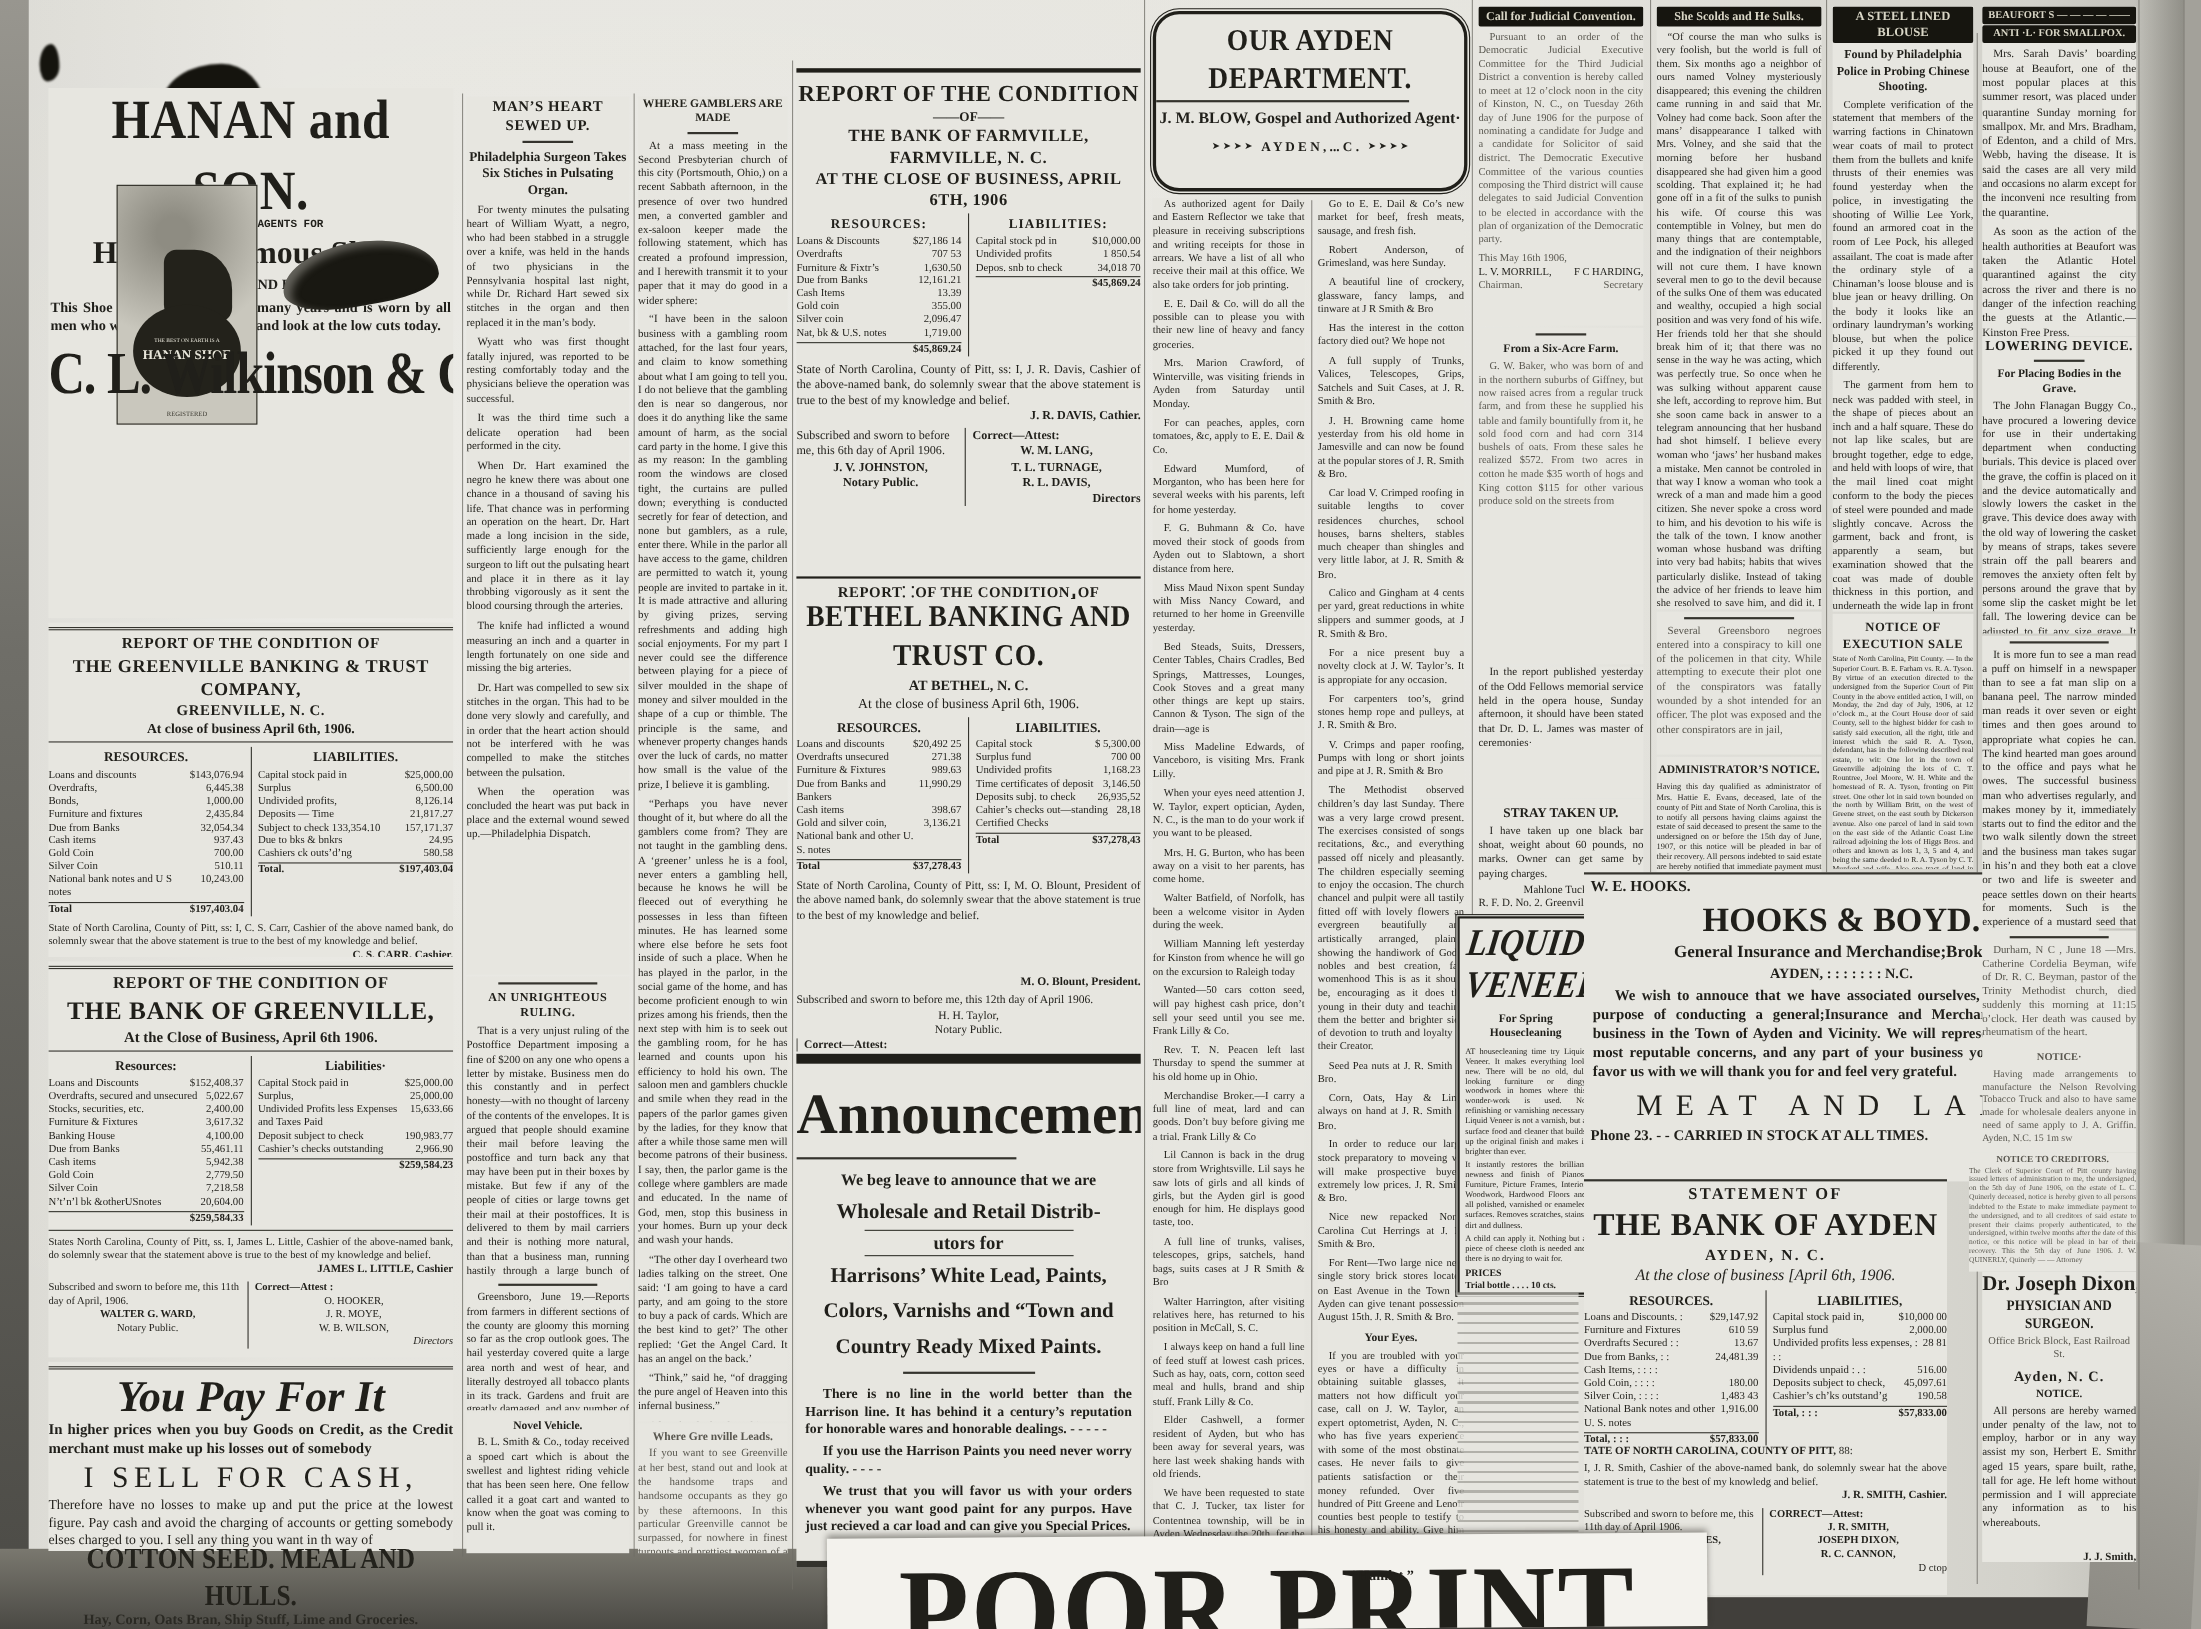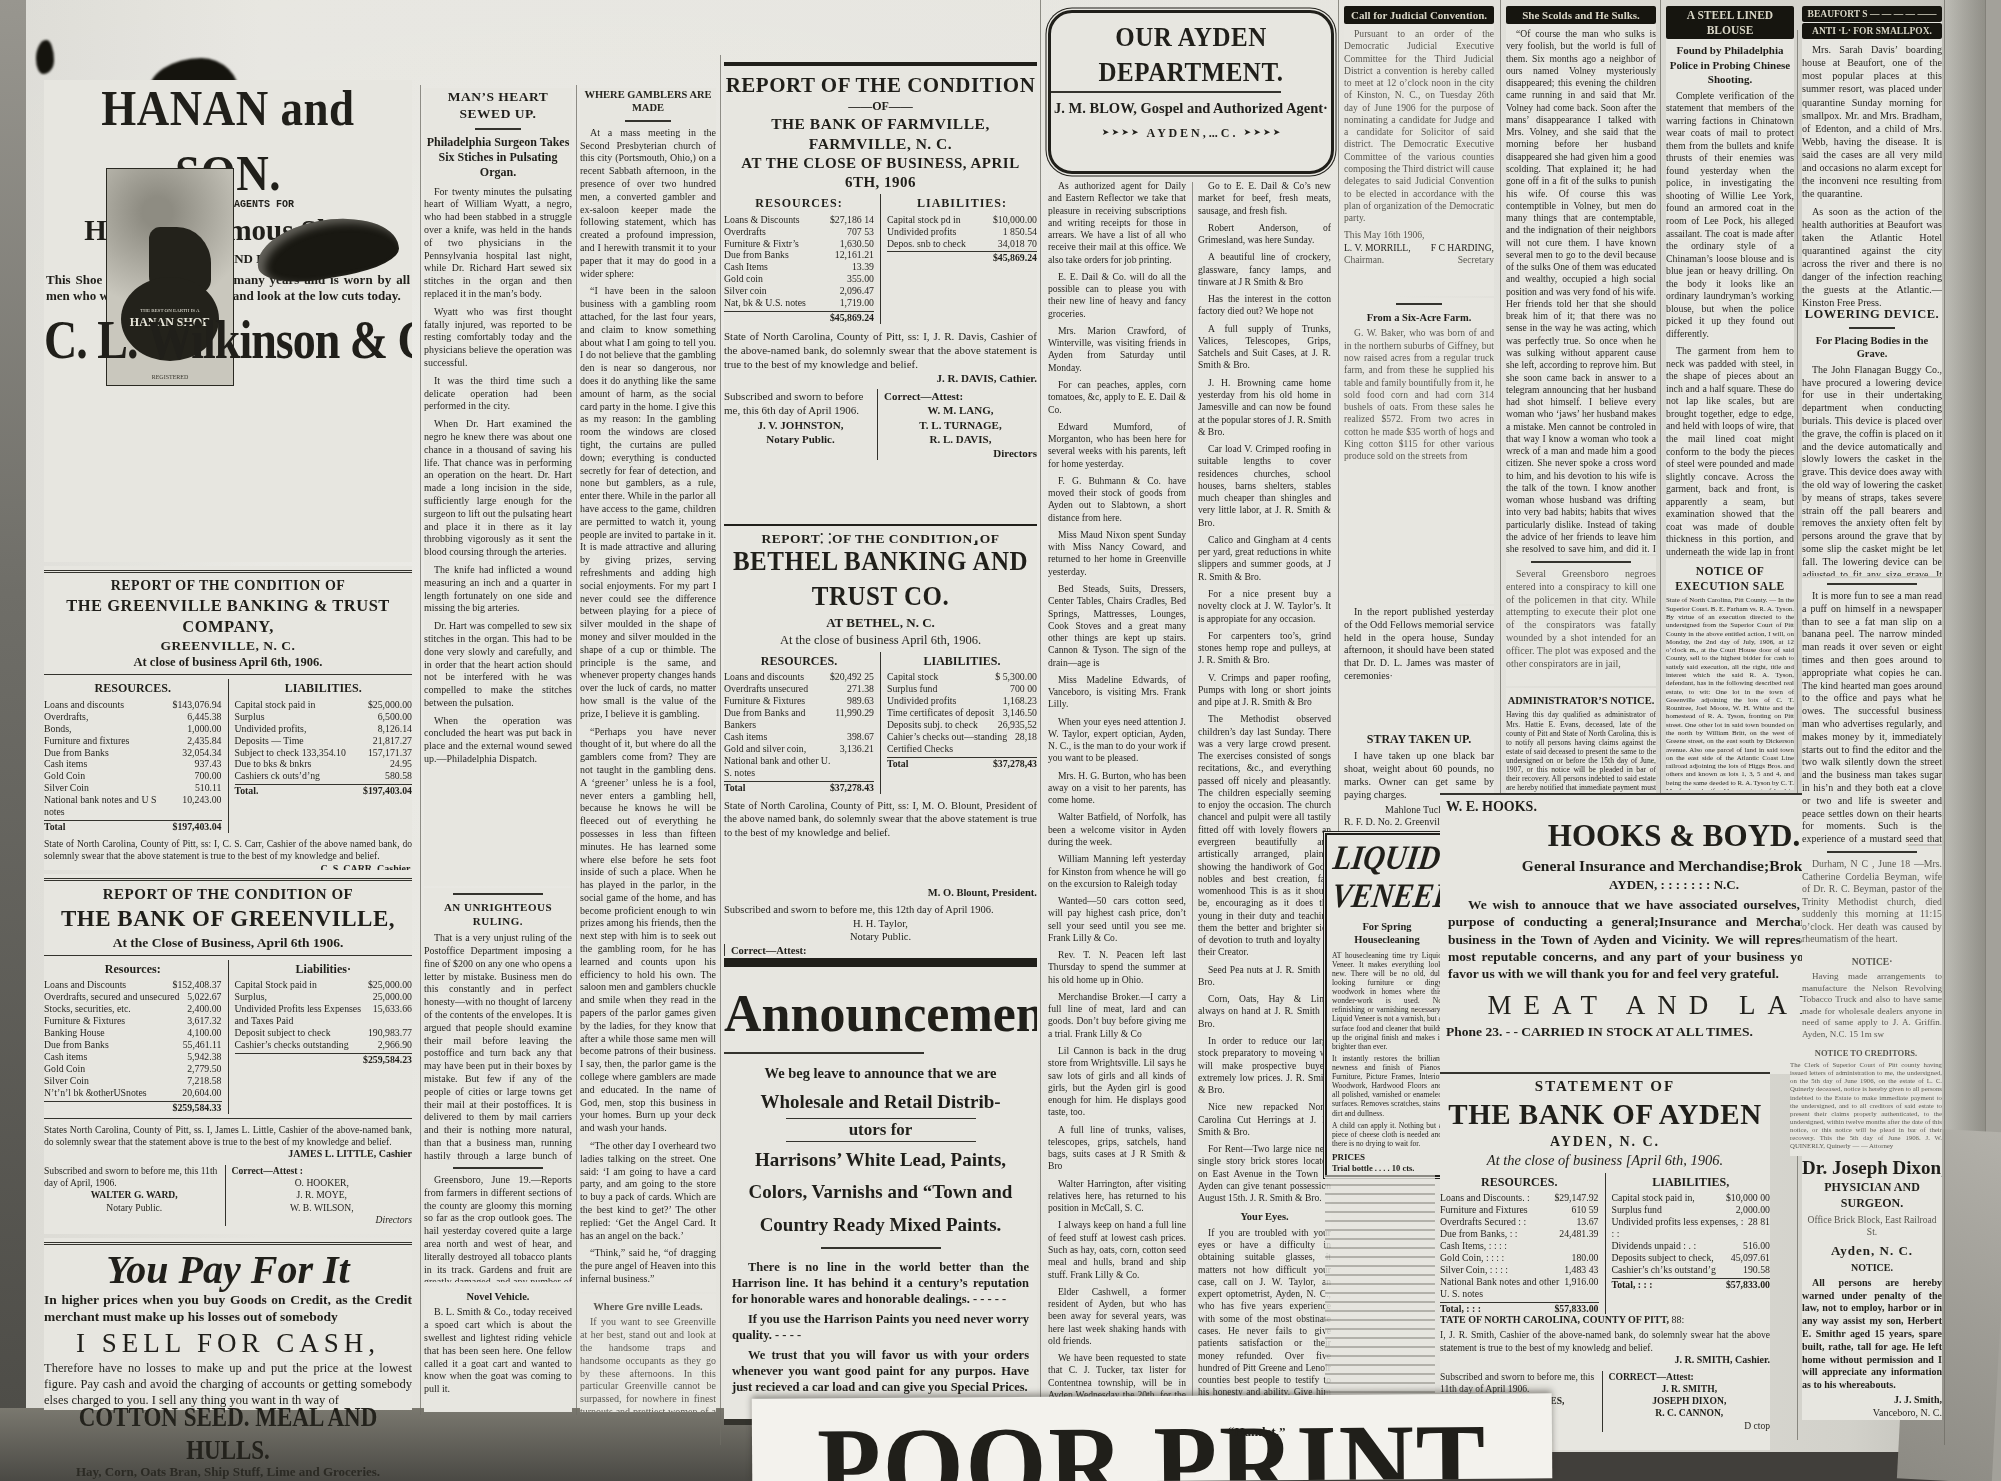--- a/index.html
+++ b/index.html
@@ -834,21 +834,21 @@
     <div class="tiny j faded" style="font-size:6.8px;">The Clerk of Superior Court of Pitt county having  issued  letters  of  administration  to me, the undersigned,  on the 5th day of June 1906, on the estate of L. C. Quinerly deceased, notice is hereby given to all persons  indebted to the Estate to make immediate payment to the undersigned, and  to  all creditors  of said estate to present their claims  properly authenticated, to  the  undersigned,  within twelve months after the date of this  notice, or this notice  will be plead  in bar  of  their recovery.    This the 5th day of June 1906.    J. W. QUINERLY,   Quinerly   — —  Attorney</div>
   </div>
   <div class="b" style="left:1802px;top:1156px;width:140px;height:104px;">
     <div class="c bold" style="font-size:19px;white-space:nowrap;">Dr. Joseph Dixon,</div>
     <div class="c bold" style="font-size:12px;transform:scaleY(1.1);">PHYSICIAN AND SURGEON.</div>
     <div class="c faded" style="font-size:9.5px;margin-top:3px;">Office Brick Block, East Railroad St.</div>
     <div class="c bold" style="font-size:13px;margin-top:5px;letter-spacing:1px;">Ayden, N. C.</div>
   </div>
   <div class="b news" style="left:1802px;top:1260px;width:140px;height:160px;font-size:10px;">
     <div class="subhead" style="font-size:10px;margin:2px 0;">NOTICE.</div>
-    <p style="margin-bottom:2px;font-weight:bold;">All persons are  hereby  warned under penalty of  the  law,  not  to employ, harbor or in any  way  assist my  son,  Herbert  E.  Smithr aged 15 years,  spare  built,  rathe, tall for age.   He left home without permission and  I  will  appreciate any information  as   to his  whereabouts.</p>
+    <p style="margin-bottom:18px;">All persons are  hereby  warned under penalty of  the  law,  not  to employ, harbor or in any  way  assist my  son,  Herbert  E.  Smithr aged 15 years,  spare  built,  rathe, tall for age.   He left home without permission and  I  will  appreciate any information  as   to his  whereabouts.</p>
     <div style="text-align:right;" class="bold">J. J. Smith,</div>
     <div style="text-align:right;">Vanceboro, N. C.</div>
     <div style="display:flex;justify-content:space-between;">
       <span class="bold">May 19, 1906,</span>
         <span class="bold">1m sw</span>
     </div>
   </div>
 
   <div class="b t" style="left:752px;top:1396px;width:800px;height:85px;background:#f3f2ed;transform:rotate(-.4deg);z-index:5;box-shadow:0 -3px 6px rgba(40,38,32,.45);overflow:hidden;">
     <div class="c bold" style="font-size:104px;line-height:1;margin-top:16px;letter-spacing:2px;transform:scaleY(1.05);">POOR PRINT</div>

